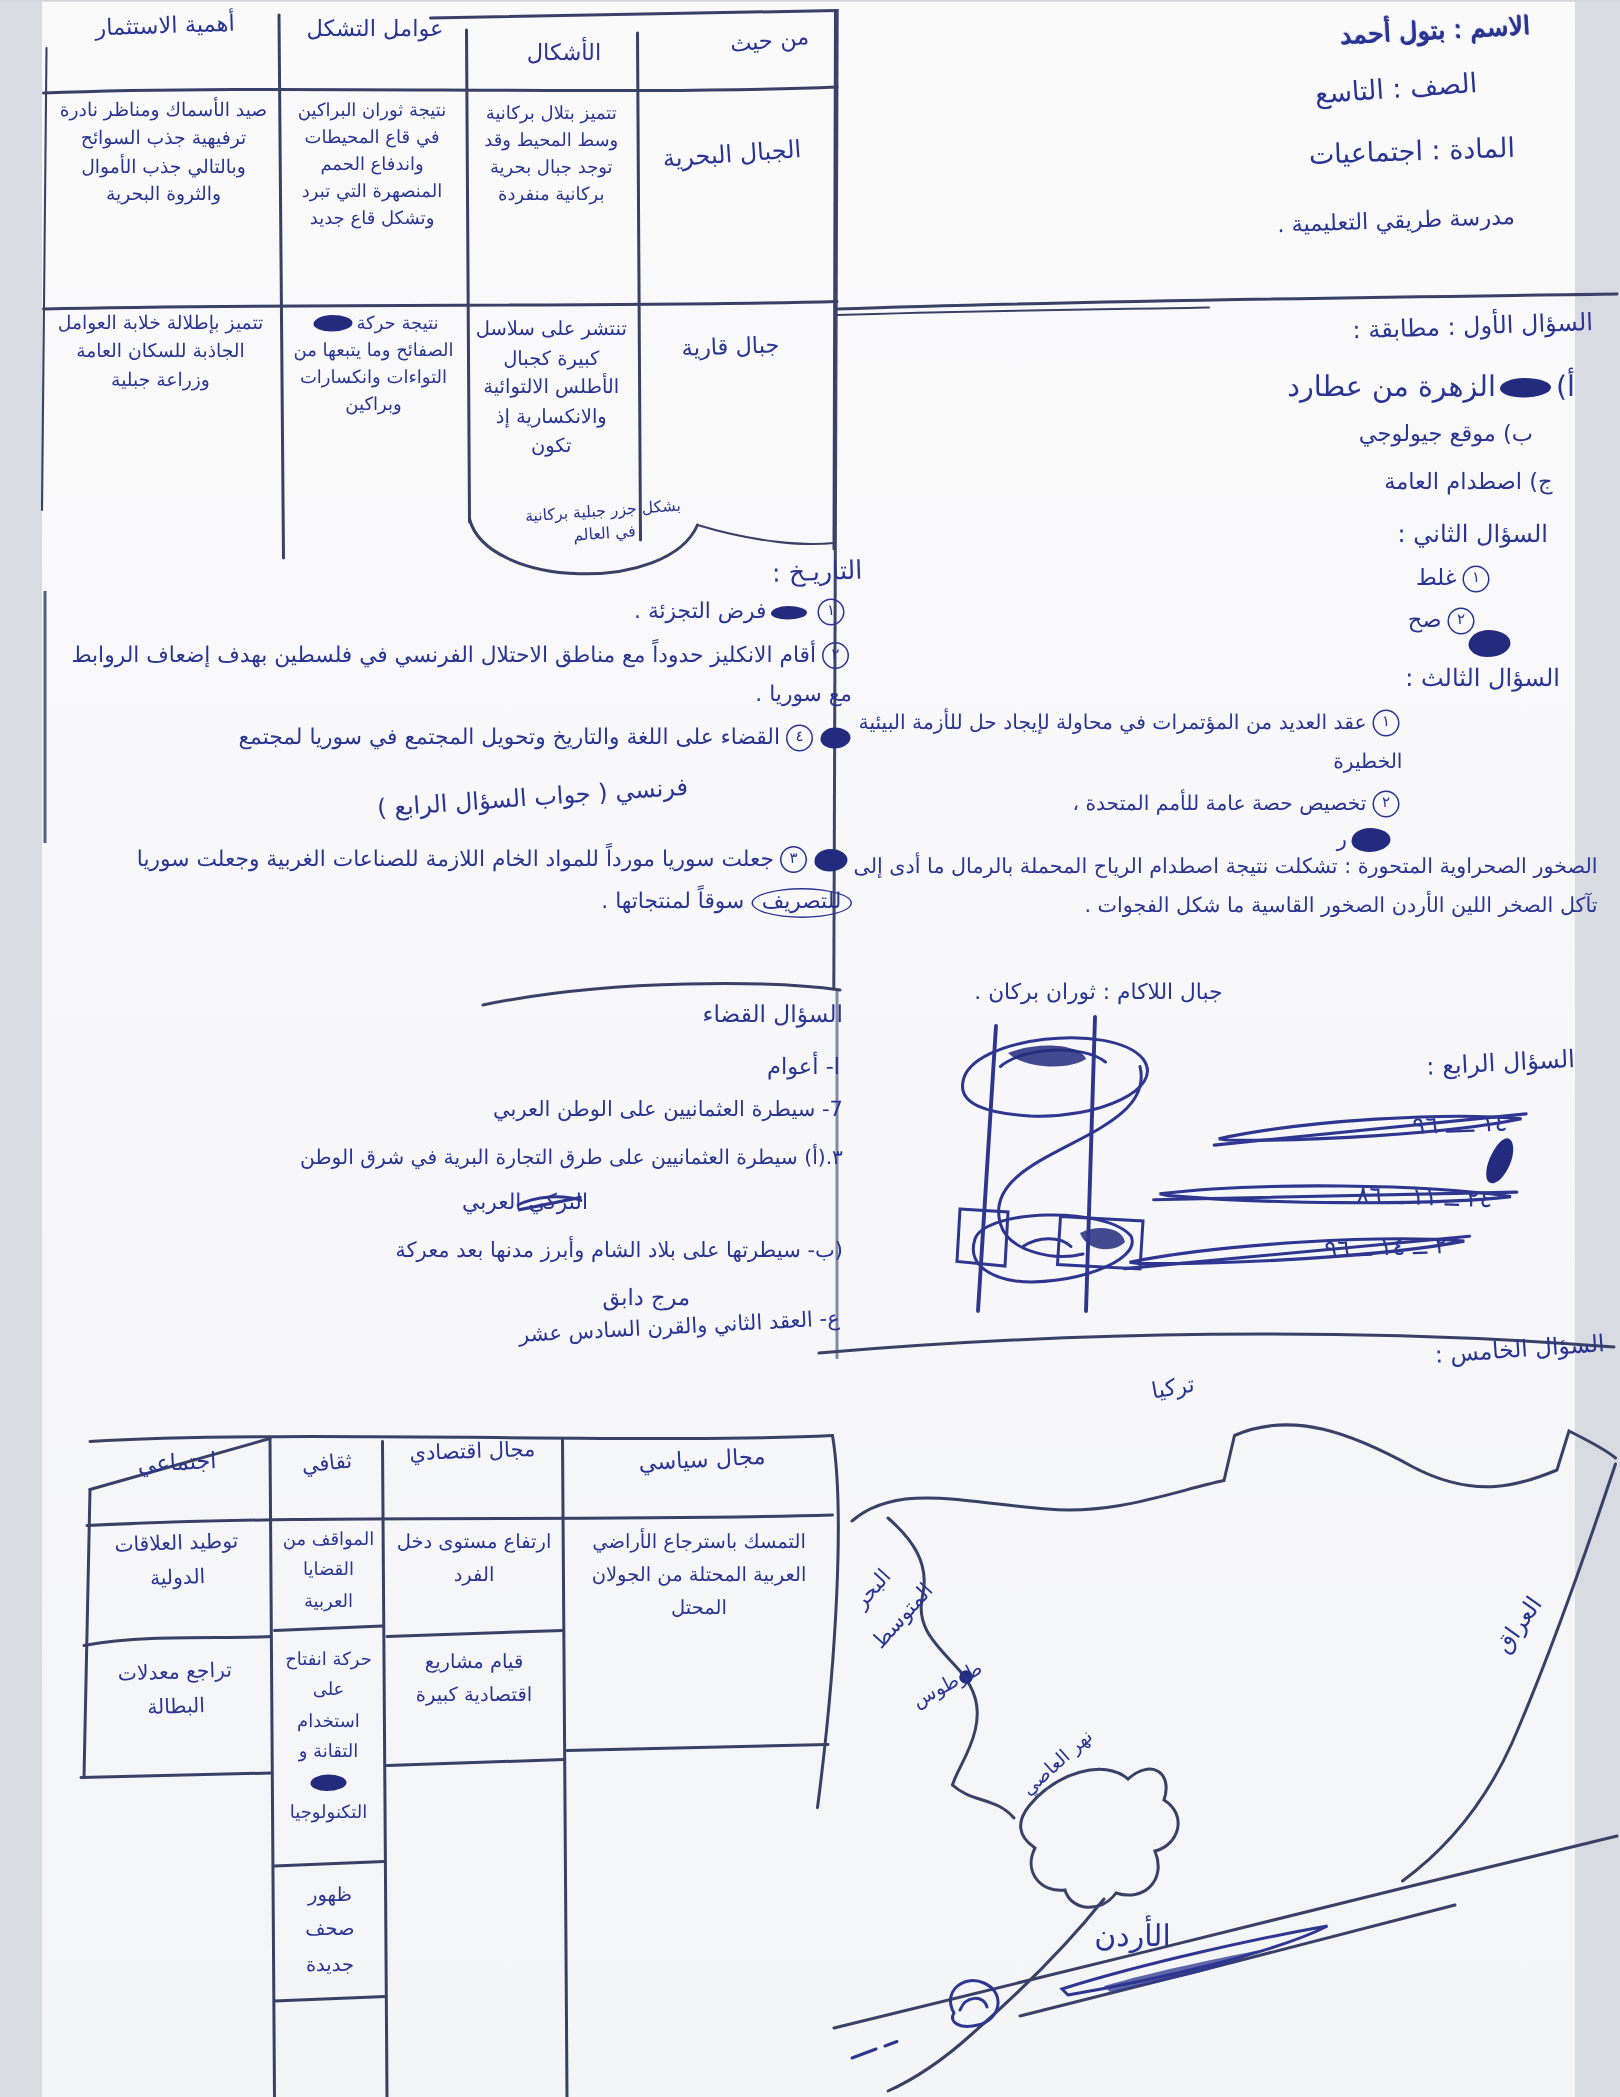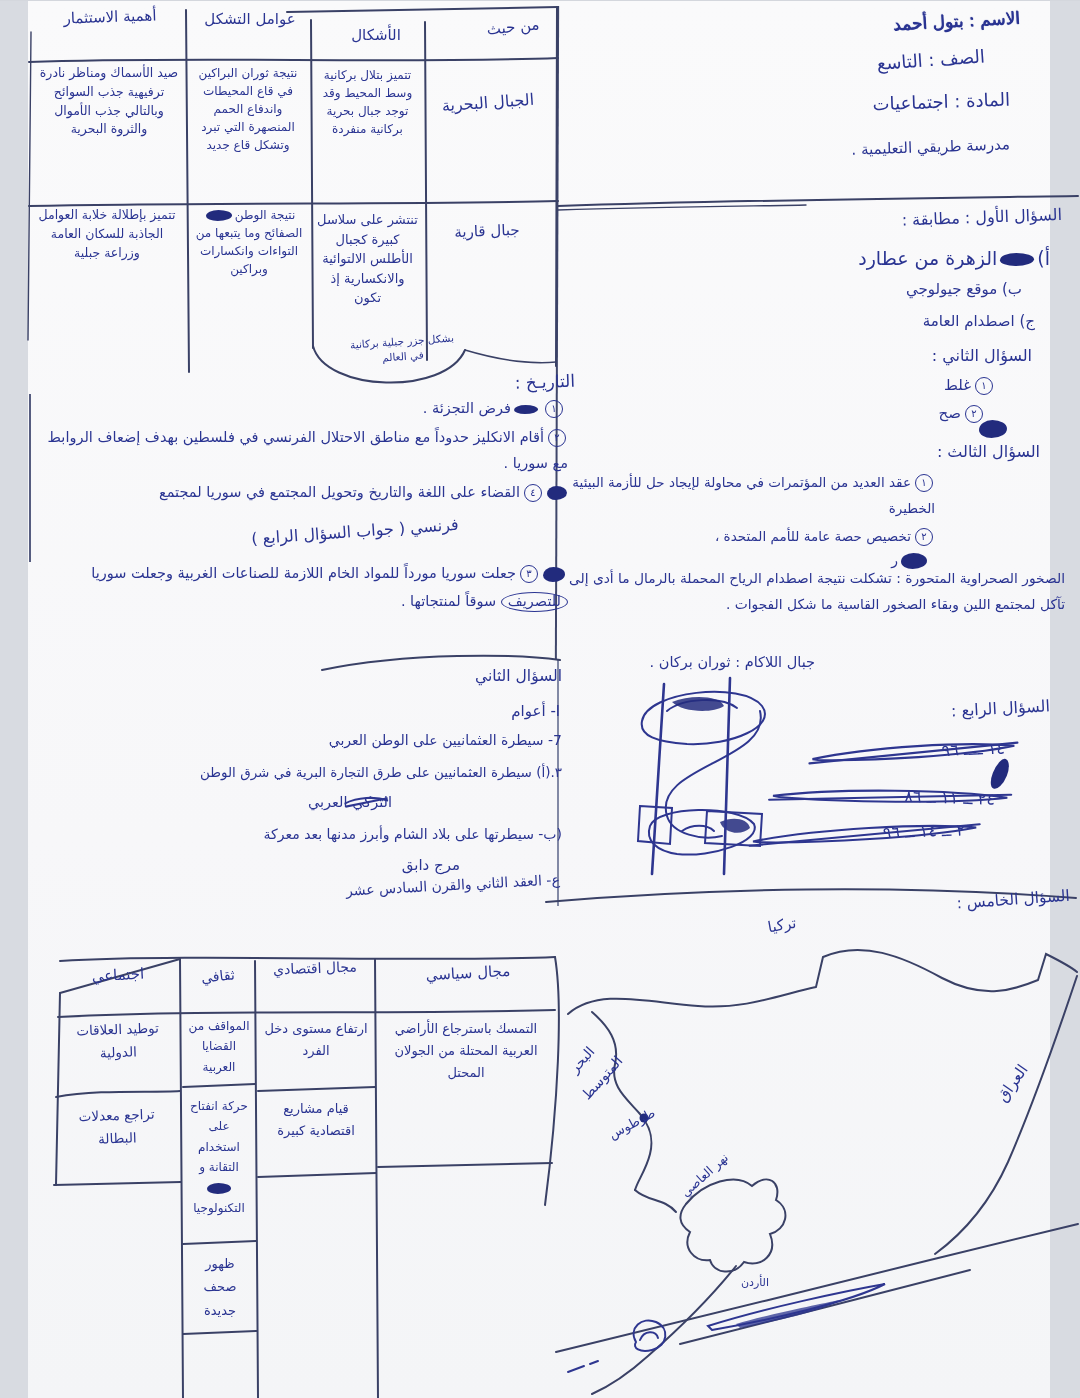--- a/index.html
+++ b/index.html
@@ -57,35 +57,35 @@
 <div class="t c" style="left:330px;top:24px;width:92px;font-size:15px">الأشكال</div>
 <div class="t c" style="left:196px;top:8px;width:108px;font-size:15px">عوامل التشكل</div>
 <div class="t c" style="left:40px;top:6px;width:140px;font-size:15px;transform:rotate(-2deg)">أهمية الاستثمار</div>
 <div class="t c" style="left:428px;top:84px;width:120px;font-size:16px;line-height:2.4;transform:rotate(-4deg)">الجبال البحرية</div>
 <div class="t c" style="left:315px;top:66px;width:105px;font-size:12px">تتميز بتلال بركانية وسط المحيط وقد توجد جبال بحرية بركانية منفردة</div>
 <div class="t c" style="left:190px;top:64px;width:116px;font-size:12px">نتيجة ثوران البراكين في قاع المحيطات واندفاع الحمم المنصهرة التي تبرد وتشكل قاع جديد</div>
 <div class="t c" style="left:36px;top:64px;width:146px;font-size:12.5px">صيد الأسماك ومناظر نادرة ترفيهية جذب السوائح وبالتالي جذب الأموال والثروة البحرية</div>
 <div class="t c" style="left:432px;top:212px;width:110px;font-size:15px;line-height:2.6;transform:rotate(-2deg)">جبال قارية</div>
 <div class="t c" style="left:315px;top:210px;width:105px;font-size:13px">تنتشر على سلاسل كبيرة كجبال الأطلس الالتوائية والانكسارية إذ تكون</div>
 <div class="t c" style="left:350px;top:334px;width:105px;font-size:10.5px;transform:rotate(-4deg);line-height:1.4">بشكل جزر جبلية بركانية في العالم</div>
-<div class="t c" style="left:190px;top:206px;width:118px;font-size:12px"><span>نتيجة الوطن</span><span class="blob" style="width:26px;height:11px"></span><span>الصفائح وما يتبعها من التواءات وانكسارات وبراكين</span></div>
+<div class="t c" style="left:190px;top:206px;width:118px;font-size:12px"><span>نتيجة حركة</span><span class="blob" style="width:26px;height:11px"></span><span>الصفائح وما يتبعها من التواءات وانكسارات وبراكين</span></div>
 <div class="t c" style="left:32px;top:206px;width:150px;font-size:12.5px">تتميز بإطلالة خلابة العوامل الجاذبة للسكان العامة وزراعة جبلية</div>
 
 <div class="t" style="left:500px;top:370px;width:75px;font-size:17px;transform:rotate(-2deg)">التاريـخ :</div>
 <div class="t" style="right:515px;top:398px;width:280px;font-size:14.5px"><span class="cn">١</span><span class="blob" style="width:24px;height:9px"></span><span>فرض التجزئة .</span></div>
 <div class="t" style="right:512px;top:424px;width:528px;font-size:14.5px;line-height:1.8"><span class="cn">٢</span><span>أقام الانكليز حدوداً مع مناطق الاحتلال الفرنسي في فلسطين بهدف إضعاف الروابط مع سوريا .</span></div>
 <div class="t" style="right:510px;top:482px;width:528px;font-size:14.5px"><span class="blob" style="width:20px;height:14px"></span><span class="cn">٤</span><span>القضاء على اللغة والتاريخ وتحويل المجتمع في سوريا لمجتمع</span></div>
 <div class="t c" style="left:215px;top:520px;width:280px;font-size:16px;transform:rotate(-4deg)">فرنسي ( جواب السؤال الرابع )</div>
 <div class="t" style="right:512px;top:560px;width:510px;font-size:14.5px;line-height:1.9"><span class="blob" style="width:22px;height:15px"></span><span class="cn">٣</span><span>جعلت سوريا مورداً للمواد الخام اللازمة للصناعات الغربية وجعلت سوريا</span> <span class="oval">للتصريف</span> <span>سوقاً لمنتجاتها .</span></div>
 
 <svg class="d" style="left:318px;top:642px" width="246" height="34" viewBox="0 0 246 34">
   <path class="pen" d="M4,28 C90,10 200,12 242,18"></path>
 </svg>
 
-<div class="t" style="right:518px;top:665px;width:130px;font-size:15.5px">السؤال الثاني</div>
+<div class="t" style="right:518px;top:665px;width:130px;font-size:15.5px">السؤال القضاء</div>
 <div class="t" style="right:520px;top:700px;width:160px;font-size:15px">ا- أعوام</div>
 <div class="t" style="right:518px;top:730px;width:340px;font-size:14px">7- سيطرة العثمانيين على الوطن العربي</div>
 <div class="t" style="right:518px;top:762px;width:518px;font-size:13.5px">٣.(أ) سيطرة العثمانيين على طرق التجارة البرية في شرق الوطن</div>
 <div class="t" style="left:212px;top:792px;width:180px;font-size:14.5px"><span class="strkline strk" style="position:relative"><span>التركي</span><svg class="so" viewBox="0 0 100 20" preserveAspectRatio="none">
         <path class="pen2" d="M2,12 C30,6 70,5 98,9"></path>
         <path class="pen2" d="M4,15 L97,7"></path>
       </svg></span> <span>العربي</span></div>
 <div class="t" style="right:518px;top:824px;width:505px;font-size:14px">(ب- سيطرتها على بلاد الشام وأبرز مدنها بعد معركة</div>
 <div class="t" style="left:345px;top:854px;width:115px;font-size:15px">مرج دابق</div>
 <div class="t" style="left:230px;top:878px;width:330px;font-size:14px;transform:rotate(-3deg)">ع- العقد الثاني والقرن السادس عشر</div>
@@ -113,21 +113,21 @@
 <div class="t" style="right:58px;top:278px;width:240px;font-size:15px">ب) موقع جيولوجي</div>
 <div class="t" style="right:45px;top:310px;width:250px;font-size:15px">ج) اصطدام العامة</div>
 <div class="t" style="right:48px;top:344px;width:220px;font-size:16px">السؤال الثاني :</div>
 <div class="t" style="right:85px;top:374px;width:150px;font-size:15px"><span class="cn">١</span><span>غلط</span></div>
 <div class="t" style="right:95px;top:402px;width:140px;font-size:15px"><span class="cn">٢</span><span>صح</span></div>
 <div class="blob" style="position:absolute;right:70px;top:420px;width:28px;height:18px"></div>
 <div class="t" style="right:40px;top:440px;width:230px;font-size:16px">السؤال الثالث :</div>
 <div class="t" style="right:145px;top:470px;width:398px;font-size:13.5px;line-height:1.9"><span class="cn">١</span><span>عقد العديد من المؤتمرات في محاولة لإيجاد حل للأزمة البيئية الخطيرة</span></div>
 <div class="t" style="right:145px;top:526px;width:380px;font-size:13.5px"><span class="cn">٢</span><span>تخصيص حصة عامة للأمم المتحدة ،</span></div>
 <div class="t" style="right:150px;top:550px;width:120px;font-size:14px"><span class="blob" style="width:26px;height:16px"></span><span>ر</span></div>
-<div class="t" style="right:15px;top:566px;width:505px;font-size:13.8px;line-height:1.85">الصخور الصحراوية المتحورة : تشكلت نتيجة اصطدام الرياح المحملة بالرمال ما أدى إلى تآكل لمجتمع اللين وبقاء الصخور القاسية ما شكل الفجوات .</div>
+<div class="t" style="right:15px;top:566px;width:505px;font-size:13.8px;line-height:1.85">الصخور الصحراوية المتحورة : تشكلت نتيجة اصطدام الرياح المحملة بالرمال ما أدى إلى تآكل الصخر اللين الأردن الصخور القاسية ما شكل الفجوات .</div>
 <div class="t" style="left:585px;top:652px;width:230px;font-size:14.5px">جبال اللاكام : ثوران بركان .</div>
 <div class="t" style="right:30px;top:700px;width:220px;font-size:16px;transform:rotate(-3deg)">السؤال الرابع :</div>
 <div class="t strkline" style="right:75px;top:740px;width:190px;font-size:16px;transform:rotate(-2deg)"><span>١٤ ــــ ٩٦</span><svg class="so" viewBox="0 0 200 30" preserveAspectRatio="none">
       <path d="M5,18 C60,8 150,6 195,12 C150,20 60,22 10,19 Z" fill="rgba(42,52,146,.3)" class="pen2"></path>
       <path class="pen2" d="M2,22 L198,9"></path>
     </svg></div>
 <div class="blob" style="position:absolute;left:990px;top:758px;width:14px;height:32px;transform:rotate(22deg)"></div>
 <div class="t strkline" style="right:85px;top:784px;width:220px;font-size:16px;transform:rotate(2deg)"><span>٢٤ ــ ١١ ــ ٨٦</span><svg class="so" viewBox="0 0 200 30" preserveAspectRatio="none">
       <path d="M5,18 C60,8 150,6 195,12 C150,20 60,22 10,19 Z" fill="rgba(42,52,146,.3)" class="pen2"></path>
       <path class="pen2" d="M2,22 L198,9"></path>
@@ -186,14 +186,14 @@
   <circle cx="104" cy="246" r="4.5" fill="#232c7e"></circle>
 </svg>
 <div class="t" style="left:860px;top:892px;width:210px;font-size:15.5px;transform:rotate(-4deg)">السؤال الخامس :</div>
 <div class="t c" style="left:742px;top:914px;width:80px;font-size:15px;transform:rotate(-10deg)">تركيا</div>
 <div class="t c" style="left:542px;top:1042px;width:100px;font-size:14px;line-height:1.9;transform:rotate(-48deg)">
     <div>البحر</div>
     <div>المتوسط</div>
   </div>
 <div class="t c" style="left:596px;top:1114px;width:72px;font-size:13px;transform:rotate(-28deg)">طرطوس</div>
 <div class="t c" style="left:660px;top:1166px;width:90px;font-size:12.5px;transform:rotate(-42deg);white-space:nowrap">نهر العاصي</div>
-<div class="t c" style="left:705px;top:1275px;width:100px;font-size:11px;letter-spacing:3px">الأردن</div>
+<div class="t c" style="left:705px;top:1275px;width:100px;font-size:20px;letter-spacing:3px">الأردن</div>
 <div class="t c" style="left:968px;top:1072px;width:90px;font-size:15.5px;transform:rotate(-55deg)">العراق</div>
 
 </body></html>

